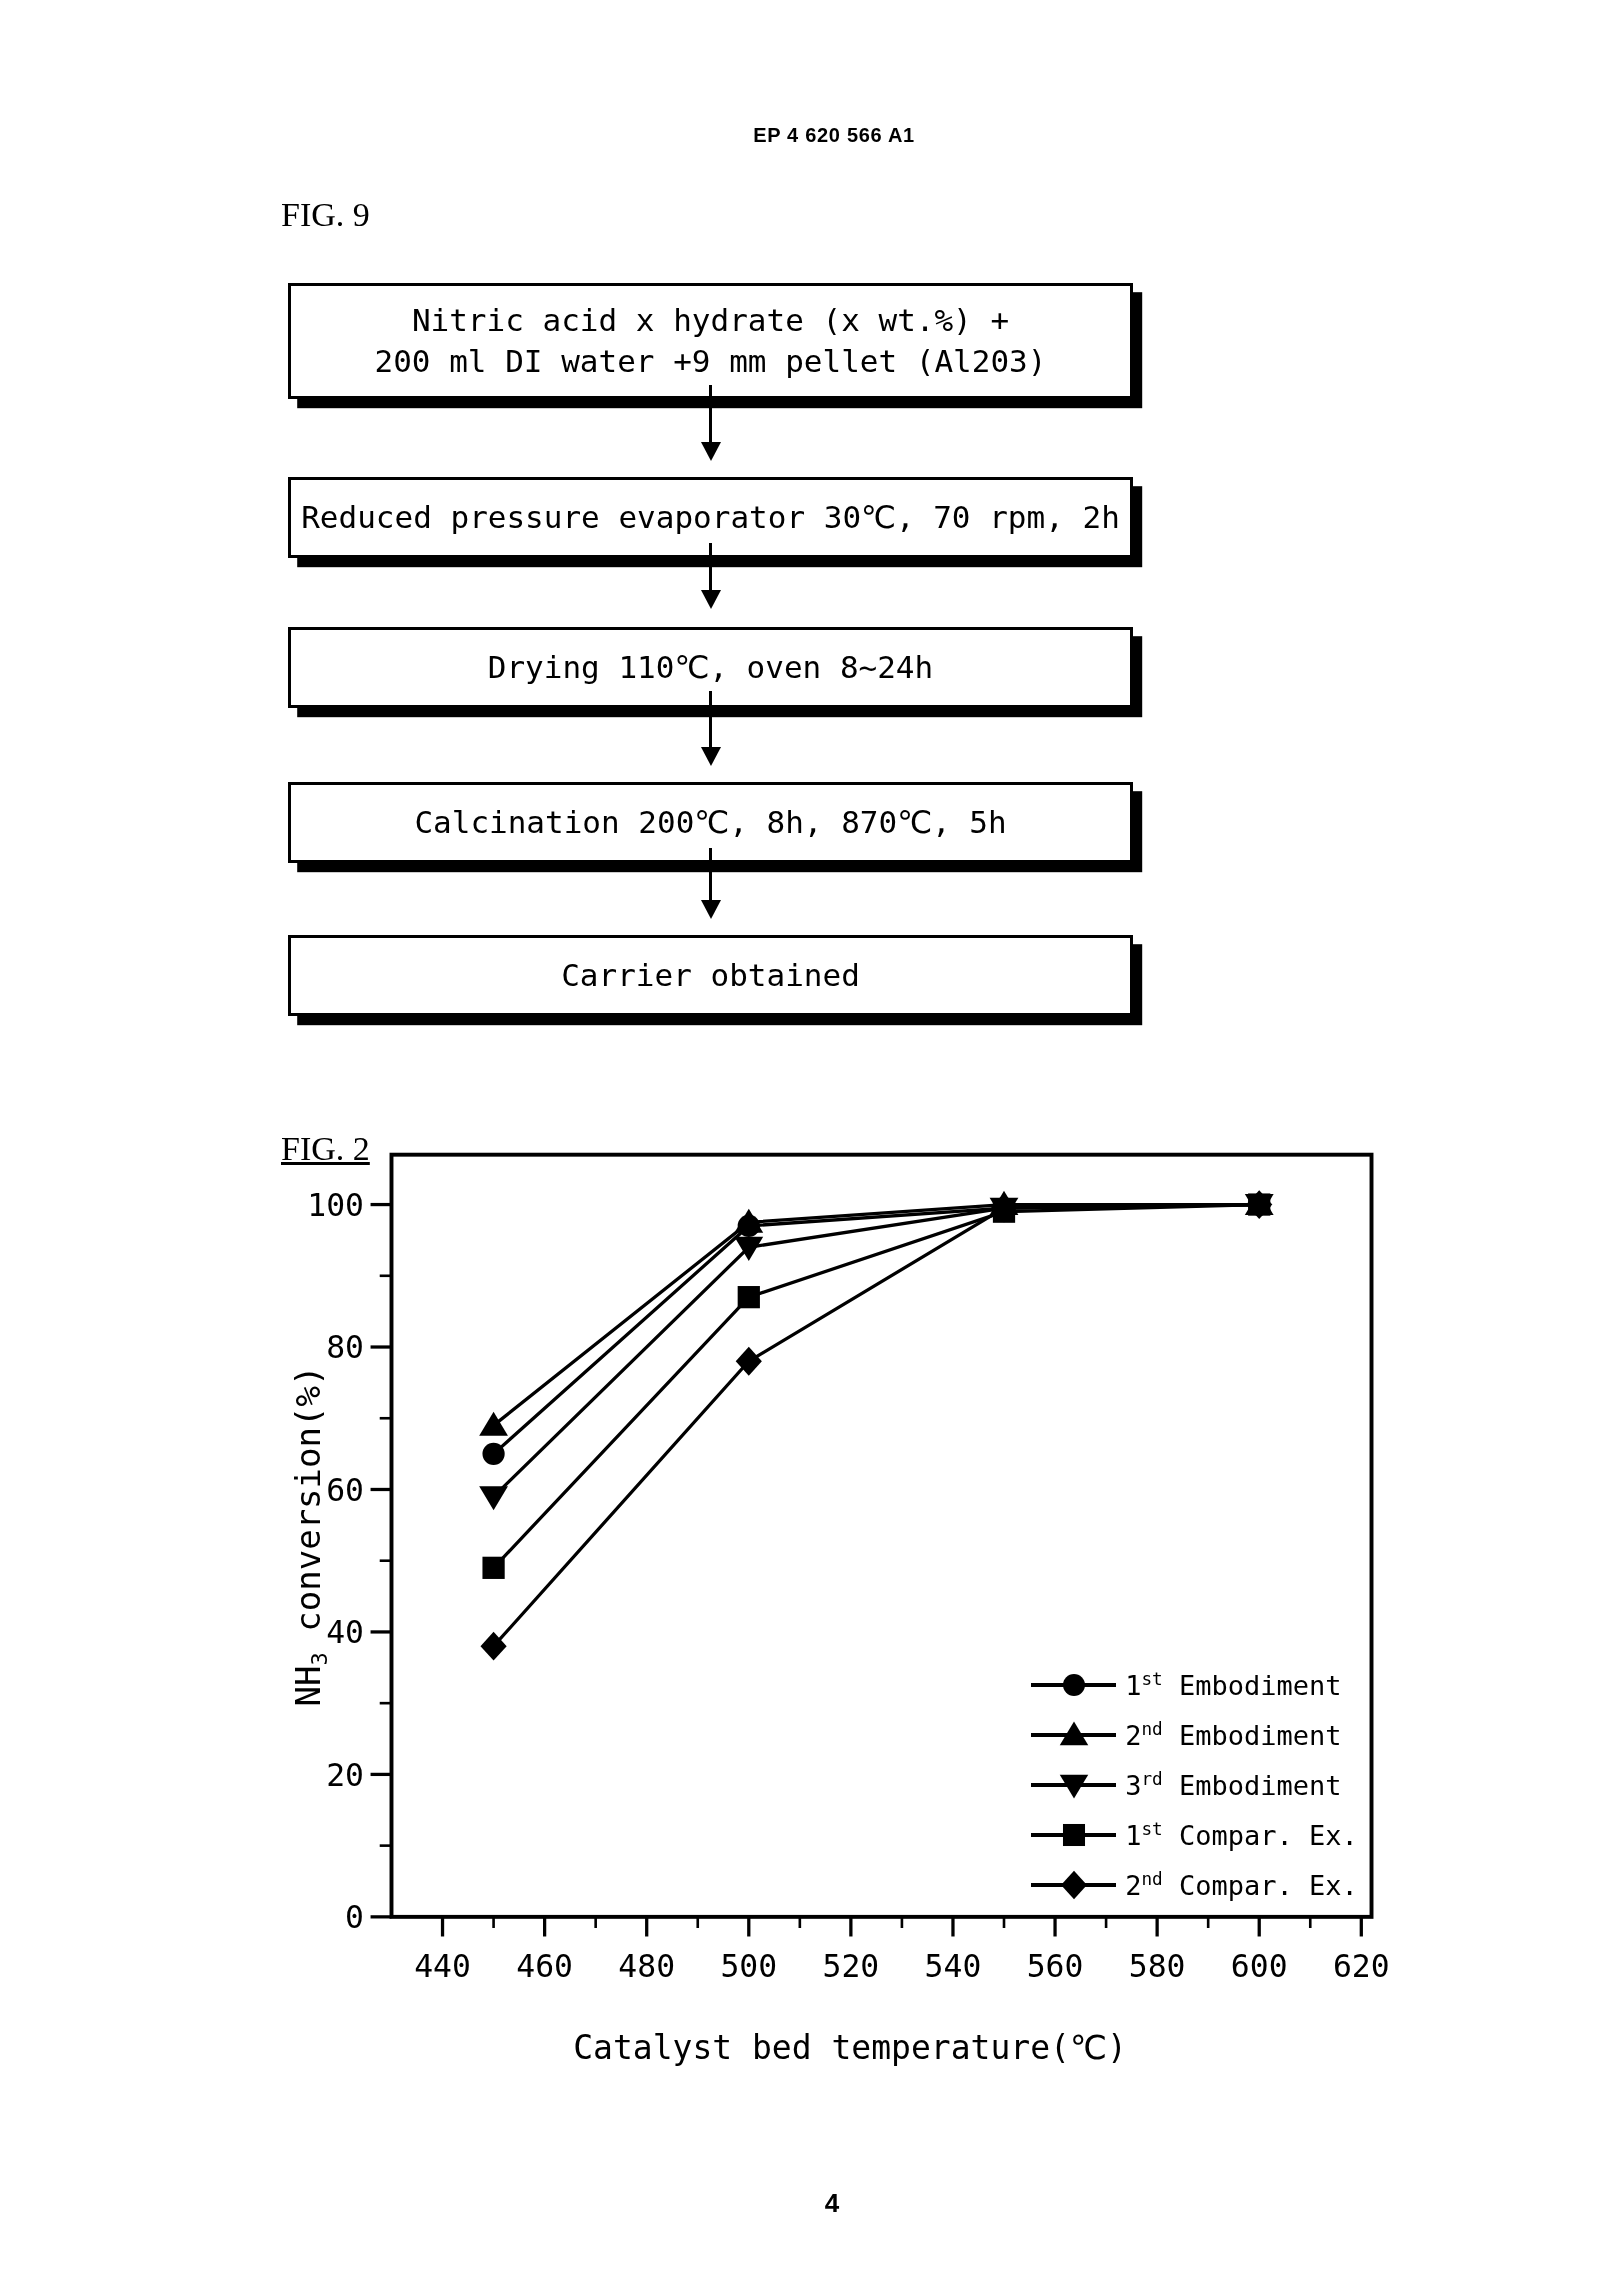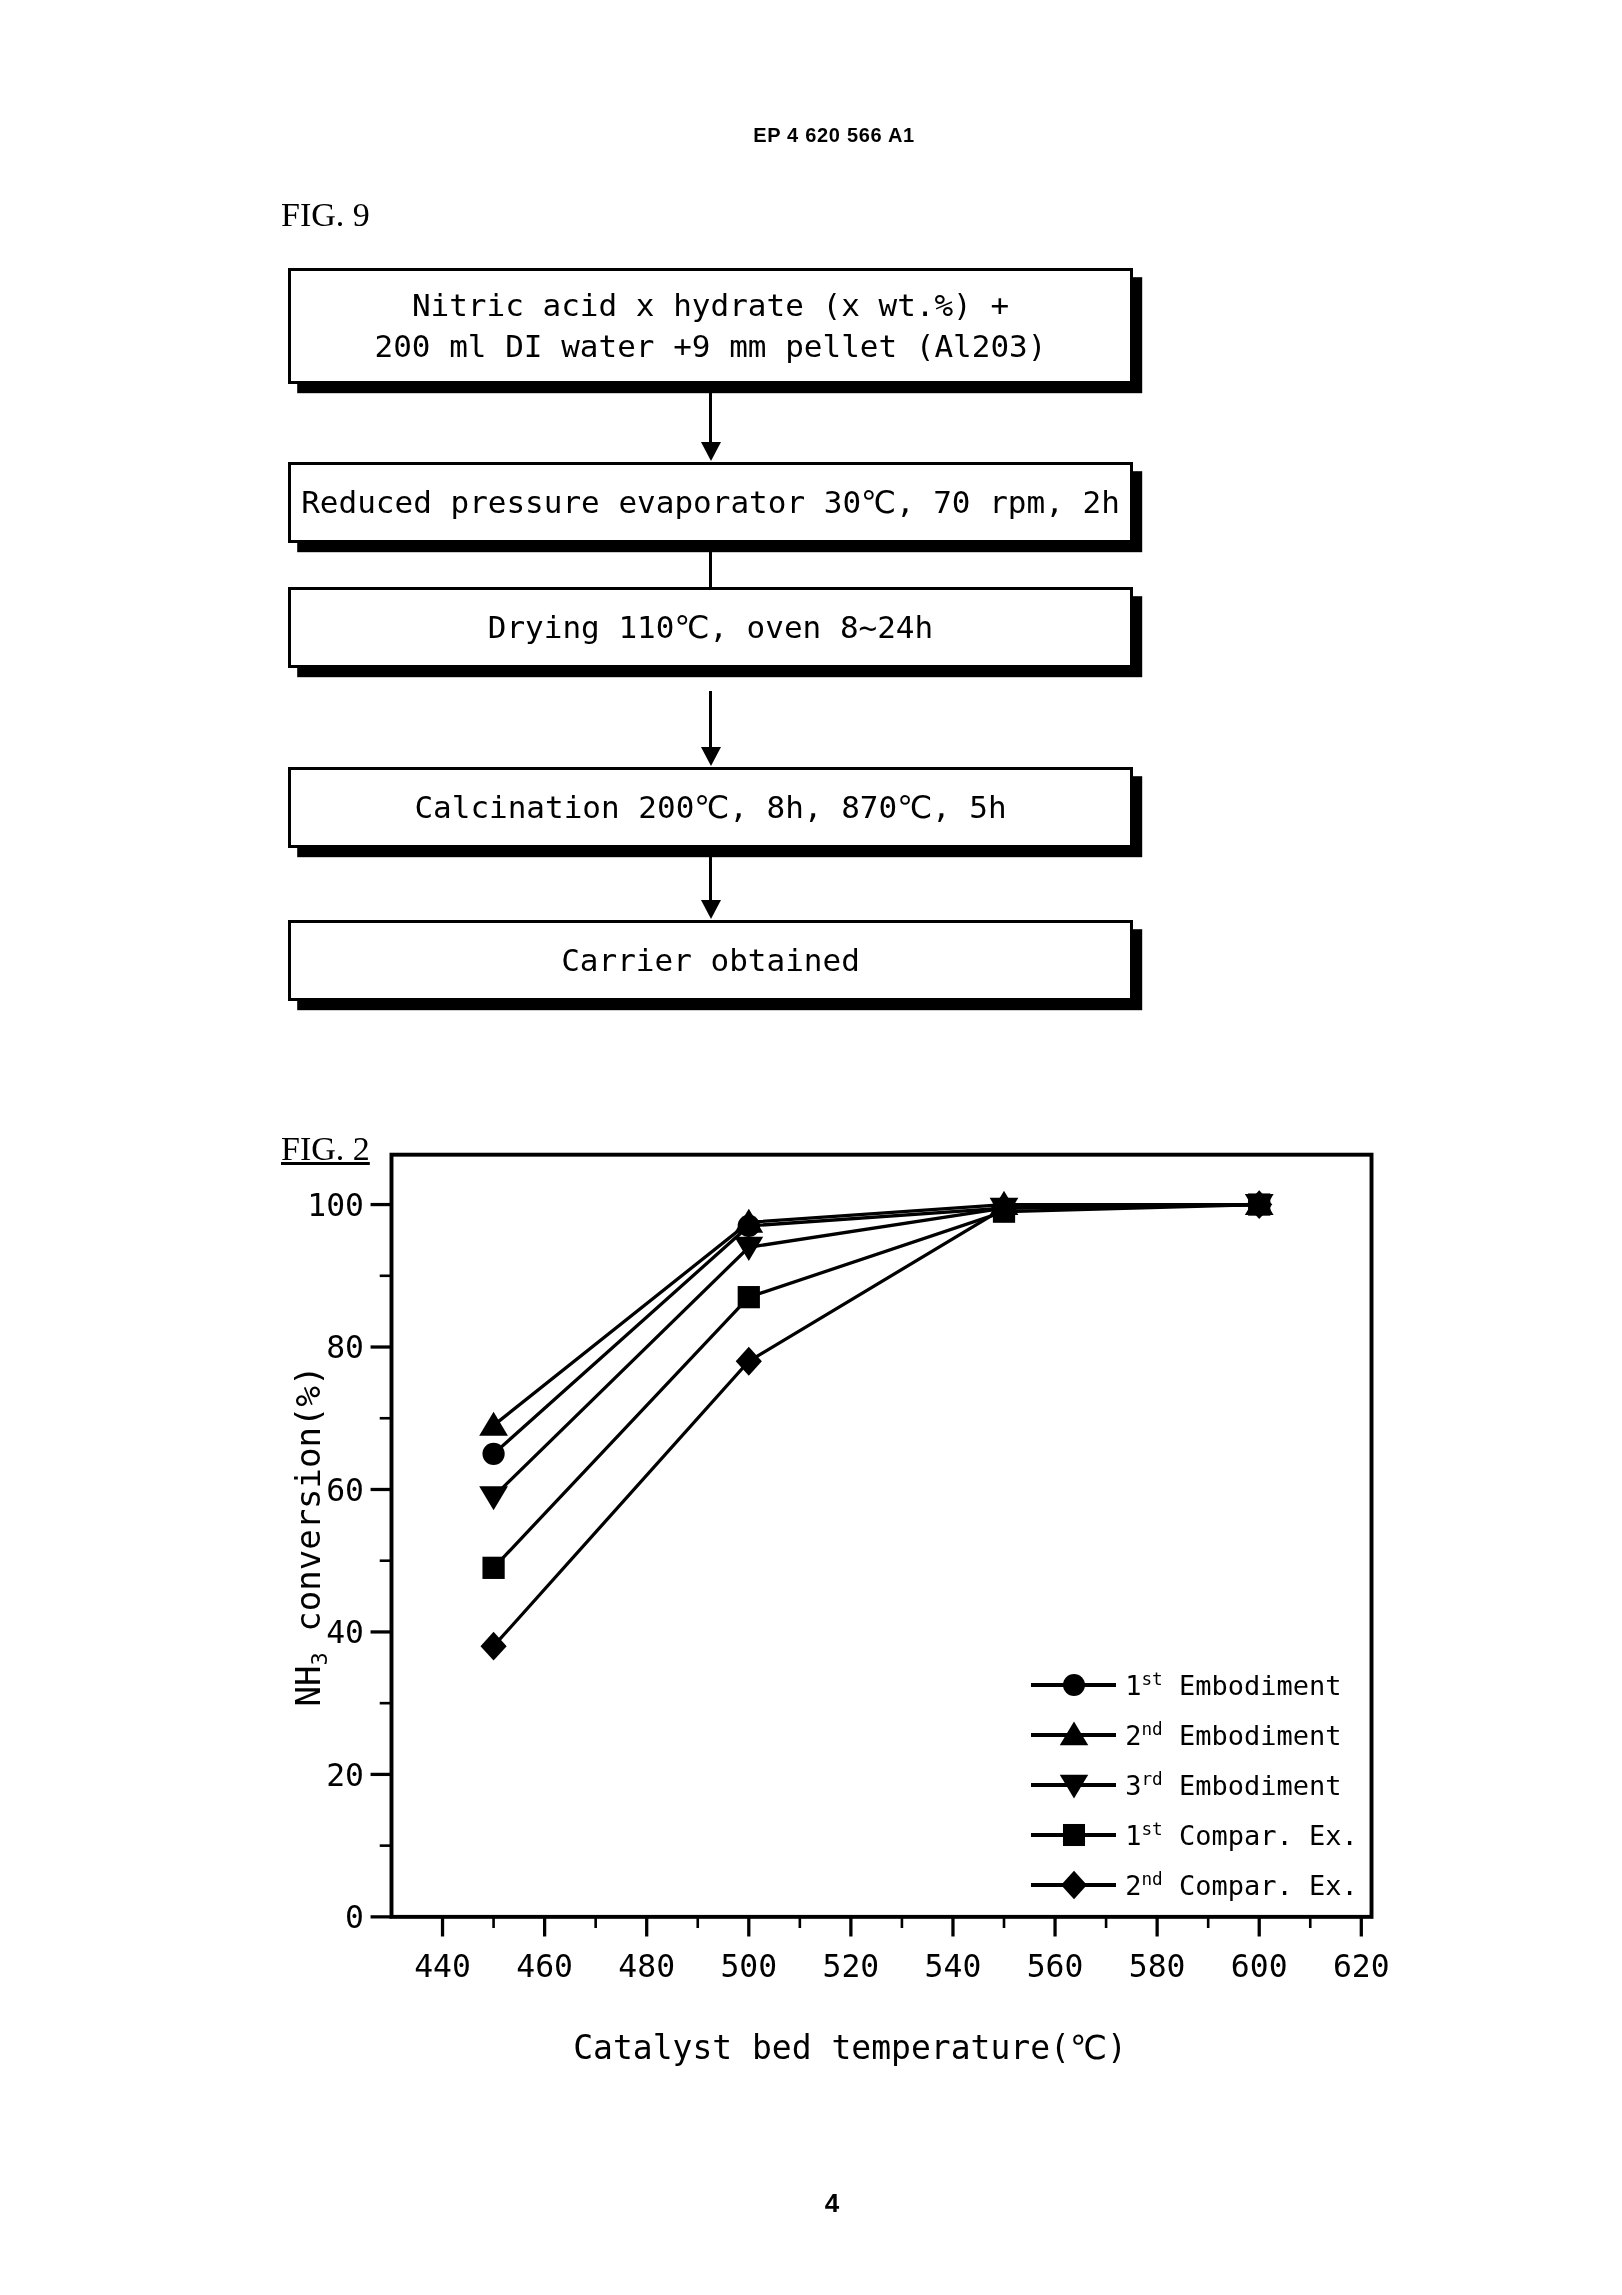--- a/index.html
+++ b/index.html
@@ -20,26 +20,26 @@
     font-family:"Liberation Serif",serif;font-size:34px;white-space:nowrap;
   }
   #fig1-label{left:281px;top:196px;}
   #fig2-label{left:281px;top:1130px;text-decoration:underline;}
   
   .flow-box{
     left:288px;width:845px;box-sizing:border-box;
     border:3.3px solid #000;background:#fff;
     box-shadow:9.2px 9.2px 0 0 #000;
     display:flex;flex-direction:column;justify-content:center;align-items:center;
-    font-size:31px;line-height:41px;white-space:nowrap;text-align:center;
+    font-size:31px;line-height:41px;white-space:nowrap;text-align:center;margin-top:15px;
   }
   .box-line:empty{display:none;}
   #flow-box-1{top:268px;height:116px;}
   #flow-box-2{top:462px;height:81px;}
-  #flow-box-3{top:587px;height:81px;text-align:right;}
+  #flow-box-3{top:612px;height:81px;text-align:right;}
   #flow-box-4{top:767px;height:81px;}
   #flow-box-5{top:920px;height:81px;}
   
   .flow-arrow-line{left:709px;width:3.3px;background:#000;}
   .flow-arrow-head{
     left:701px;width:0;height:0;
     border-left:10.5px solid transparent;border-right:10.5px solid transparent;
     border-top:19.6px solid #000;
   }
   

